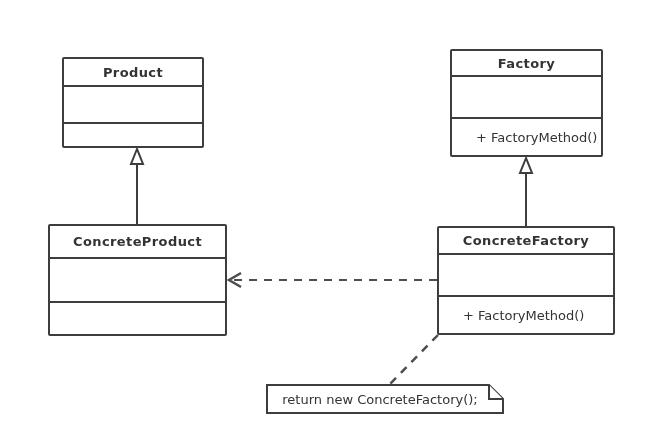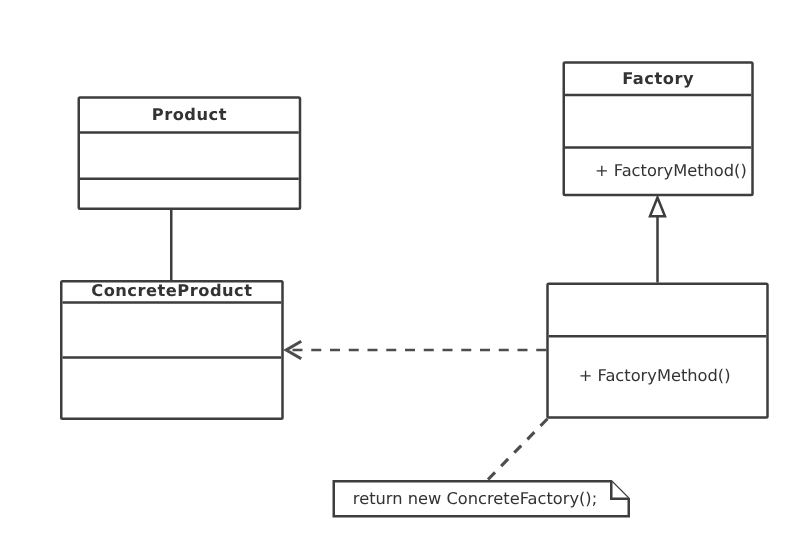--- a/index.html
+++ b/index.html
@@ -52,28 +52,28 @@
   }
   .uml-class .ops {
     box-sizing: border-box;
     flex: 1;
     font-size: 13px;
     display: flex;
     align-items: center;
     padding-left: 24px;
     white-space: nowrap;
   }
-  #class-product        { left: 62px;  top: 57px;  width: 179px; height: 91px; margin-top: 20px;  }
+  #class-product        { left: 62px;  top: 57px;  width: 142px; height: 91px;  }
   #class-product .title { height: 28px; }
   #class-product .attrs { height: 37px; }
   #class-factory        { left: 450px; top: 49px;  width: 153px; height: 108px; }
   #class-factory .title { height: 26px; }
   #class-factory .attrs { height: 42px; }
   #class-concrete-product        { left: 48px;  top: 224px; width: 179px; height: 112px; }
-  #class-concrete-product .title { height: 17px; }
+  #class-concrete-product .title { height: 33px; }
   #class-concrete-product .attrs { height: 44px; }
   #class-concrete-factory        { left: 437px; top: 226px; width: 178px; height: 109px; }
   #class-concrete-factory .title { height: 27px; }
   #class-concrete-factory .attrs { height: 42px; }
   .note-text {
     position: absolute;
     left: 267px;
     top: 385px;
     width: 226px;
     height: 28px;
@@ -129,19 +129,20 @@
     <div class="ops">+ FactoryMethod()</div>
   </div>
 
   <div class="uml-class" id="class-concrete-product">
     <div class="title">ConcreteProduct</div>
     <div class="attrs"></div>
     <div class="ops"></div>
   </div>
 
   <div class="uml-class" id="class-concrete-factory">
+    <div class="title">ConcreteFactory</div>
     <div class="attrs"></div>
     <div class="ops">+ FactoryMethod()</div>
   </div>
 
   <div class="note-text">return new ConcreteFactory();</div>
 
 </div>
 
 </body></html>

